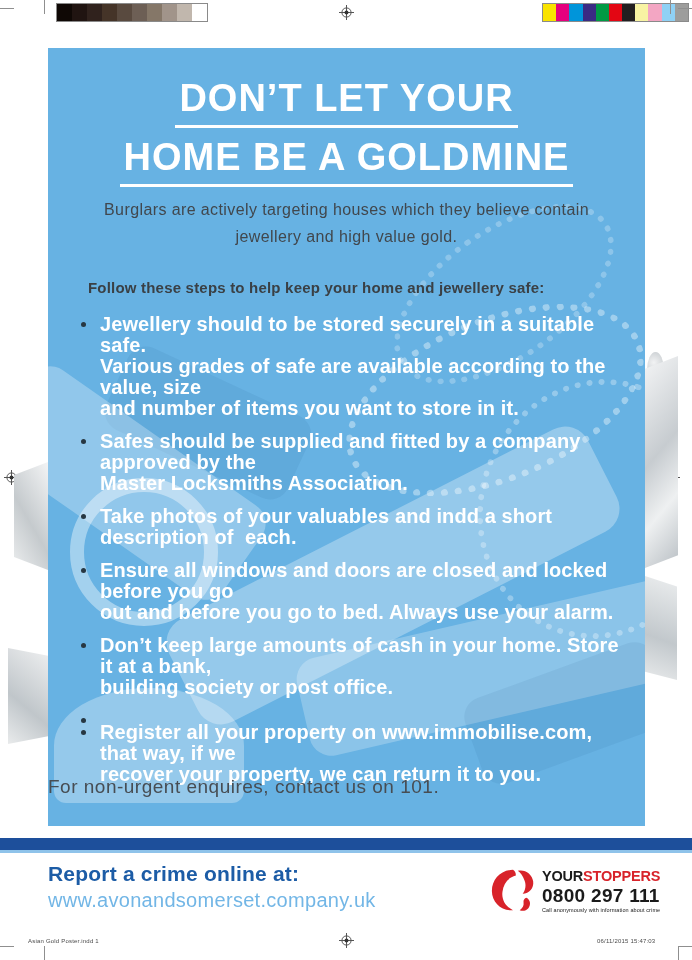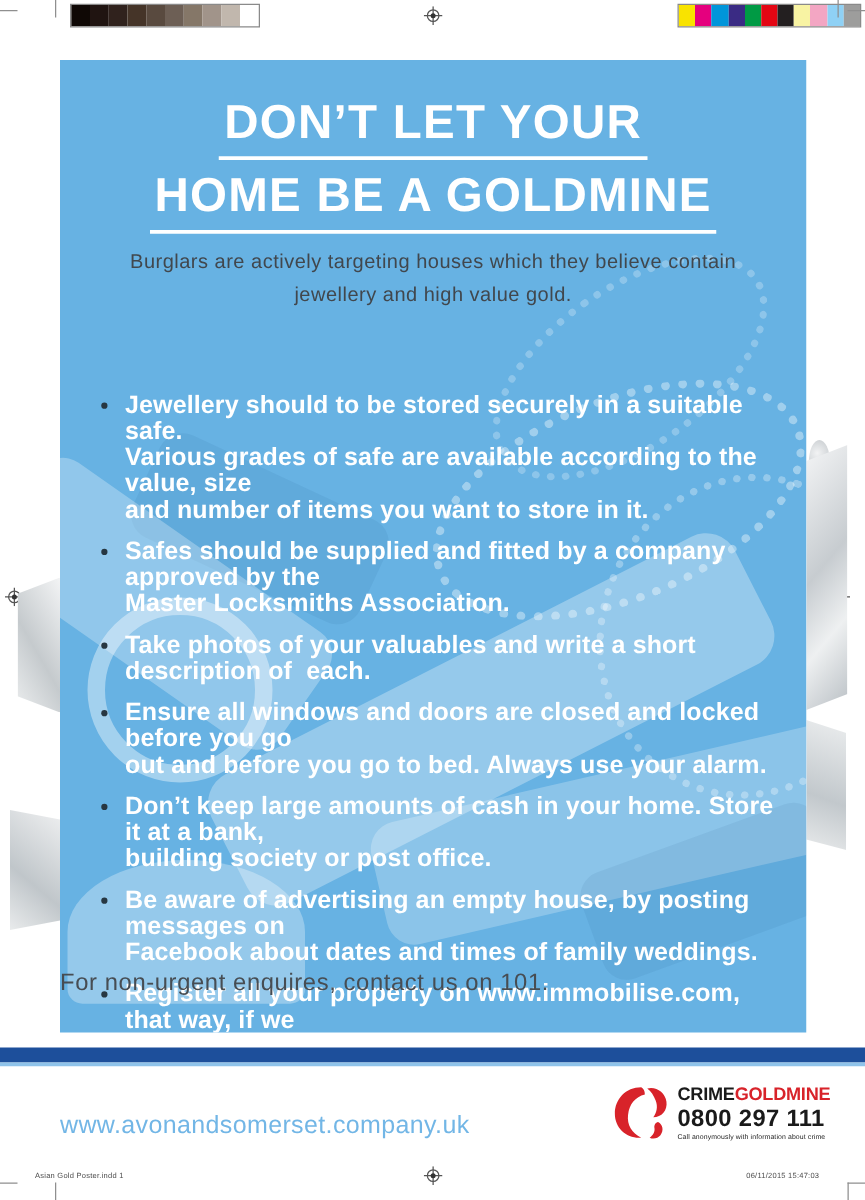--- a/index.html
+++ b/index.html
@@ -165,76 +165,76 @@
     </div>
 
     <div id="title">
       <div><span class="title-line">DON’T LET YOUR</span></div>
       <div><span class="title-line">HOME BE A GOLDMINE</span></div>
     </div>
 
     <div id="intro" class="prewrap">Burglars are actively targeting houses which they believe contain
 jewellery and high value gold.</div>
 
+    <div id="steps-heading">Follow these steps to help keep your home and jewellery safe:</div>
 
     <div id="bullet-list">
         <div class="bullet-item">
           <span class="bullet-dot"></span>
           <span class="bullet-text prewrap">Jewellery should to be stored securely in a suitable safe.
 Various grades of safe are available according to the value, size
 and number of items you want to store in it.</span>
         </div>
         <div class="bullet-item">
           <span class="bullet-dot"></span>
           <span class="bullet-text prewrap">Safes should be supplied and fitted by a company approved by the
 Master Locksmiths Association.</span>
         </div>
         <div class="bullet-item">
           <span class="bullet-dot"></span>
-          <span class="bullet-text prewrap">Take photos of your valuables and write a short description of  each.</span>
+          <span class="bullet-text prewrap">Take photos of your valuables and indd a short description of  each.</span>
         </div>
         <div class="bullet-item">
           <span class="bullet-dot"></span>
           <span class="bullet-text prewrap">Ensure all windows and doors are closed and locked before you go
 out and before you go to bed. Always use your alarm.</span>
         </div>
         <div class="bullet-item">
           <span class="bullet-dot"></span>
           <span class="bullet-text prewrap">Don’t keep large amounts of cash in your home. Store it at a bank,
 building society or post office.</span>
         </div>
         <div class="bullet-item">
           <span class="bullet-dot"></span>
-          <span class="bullet-text prewrap">Be aware of advertising an empty house, by posting messages on
-Facebook about dates and times of family weddings.</span>
         </div>
         <div class="bullet-item">
           <span class="bullet-dot"></span>
           <span class="bullet-text prewrap">Register all your property on www.immobilise.com, that way, if we
 recover your property, we can return it to you.</span>
         </div>
       </div>
 
     <div id="non-urgent">For non-urgent enquires, contact us on 101.</div>
   </div>
 
   <div id="navy-bar"></div>
   <div id="lightblue-line"></div>
 
+  <div id="report-label">Report a crime online at:</div>
   <div id="report-url">www.avonandsomerset.company.uk</div>
 
   <div id="cs-logo">
     <svg id="cs-glyph" viewBox="0 0 100 100">
       <path fill="#d8232a" d="M50 8 C24 8 6 28 6 52 C6 76 26 94 50 92 C34 84 26 70 28 54 C30 36 40 24 56 20 C56 14 54 10 50 8 Z"></path>
       <path fill="#d8232a" d="M60 10 C74 6 90 16 92 32 C94 46 84 58 70 58 C76 50 78 40 74 30 C71 22 66 14 60 10 Z"></path>
       <path fill="#d8232a" d="M78 66 C86 70 88 80 82 88 C78 93 70 95 64 92 C70 88 73 82 72 76 C71 71 74 67 78 66 Z"></path>
     </svg>
     <div id="cs-text">
       <div id="cs-name">
-        <span class="black">CRIME</span><span class="red">GOLDMINE</span>
+        <span class="black">YOUR</span><span class="red">STOPPERS</span>
       </div>
       <div id="cs-phone">0800 297 111</div>
       <div id="cs-tagline">Call anonymously with information about crime</div>
     </div>
   </div>
 
   <div id="slug-file" class="slug">Asian Gold Poster.indd   1</div>
   <div id="slug-date" class="slug">06/11/2015   15:47:03</div>
 
 </div>

